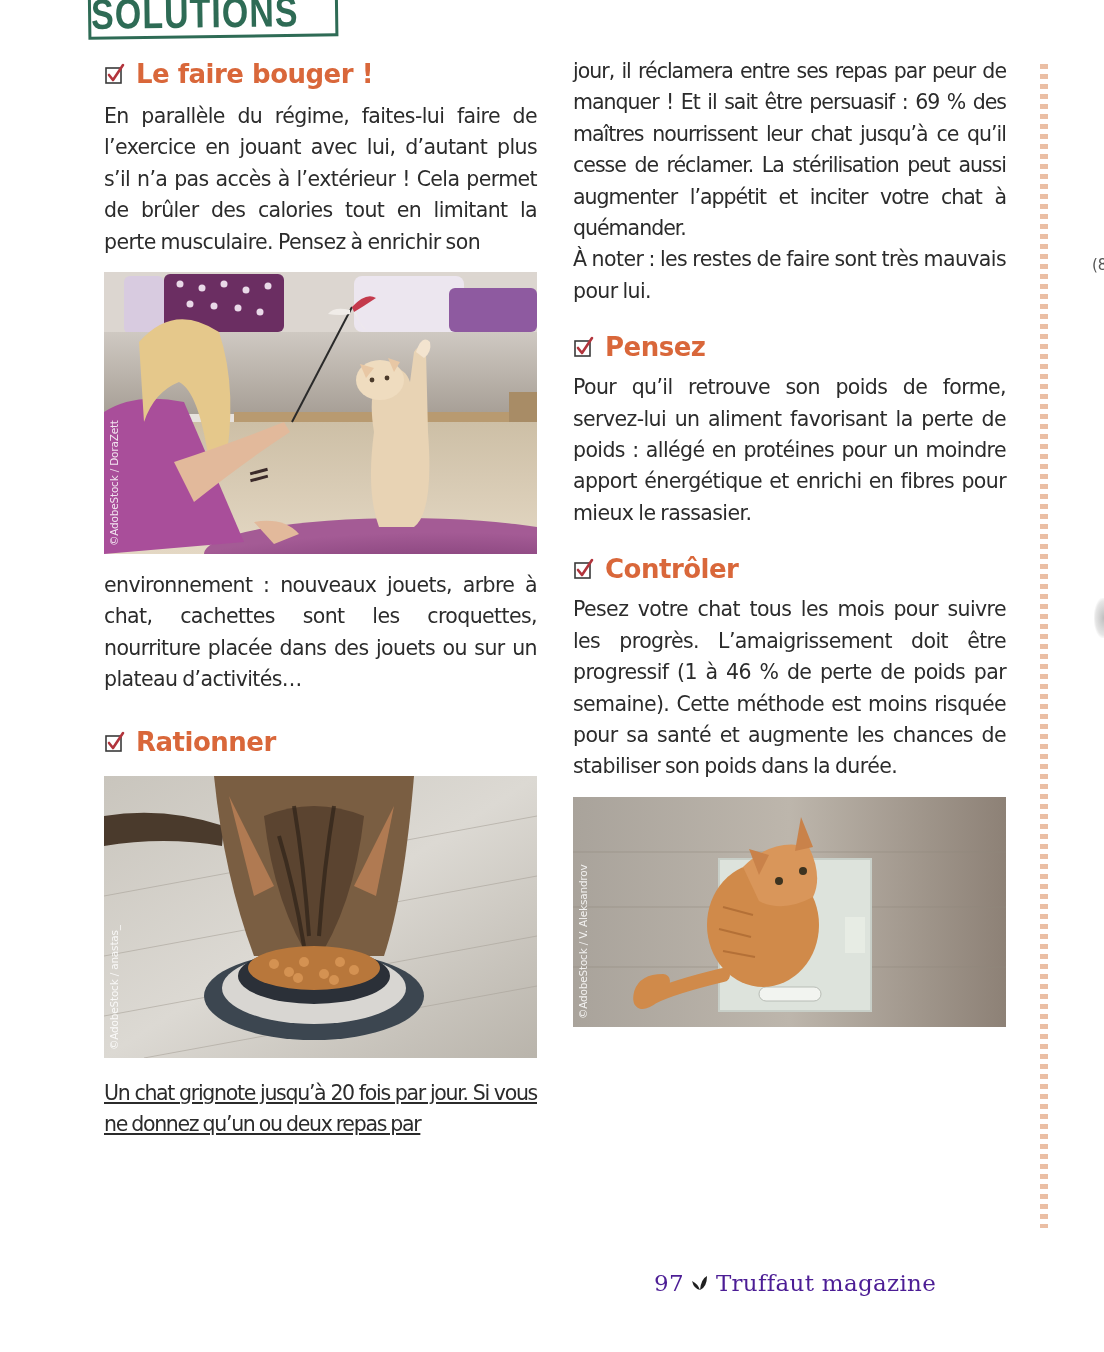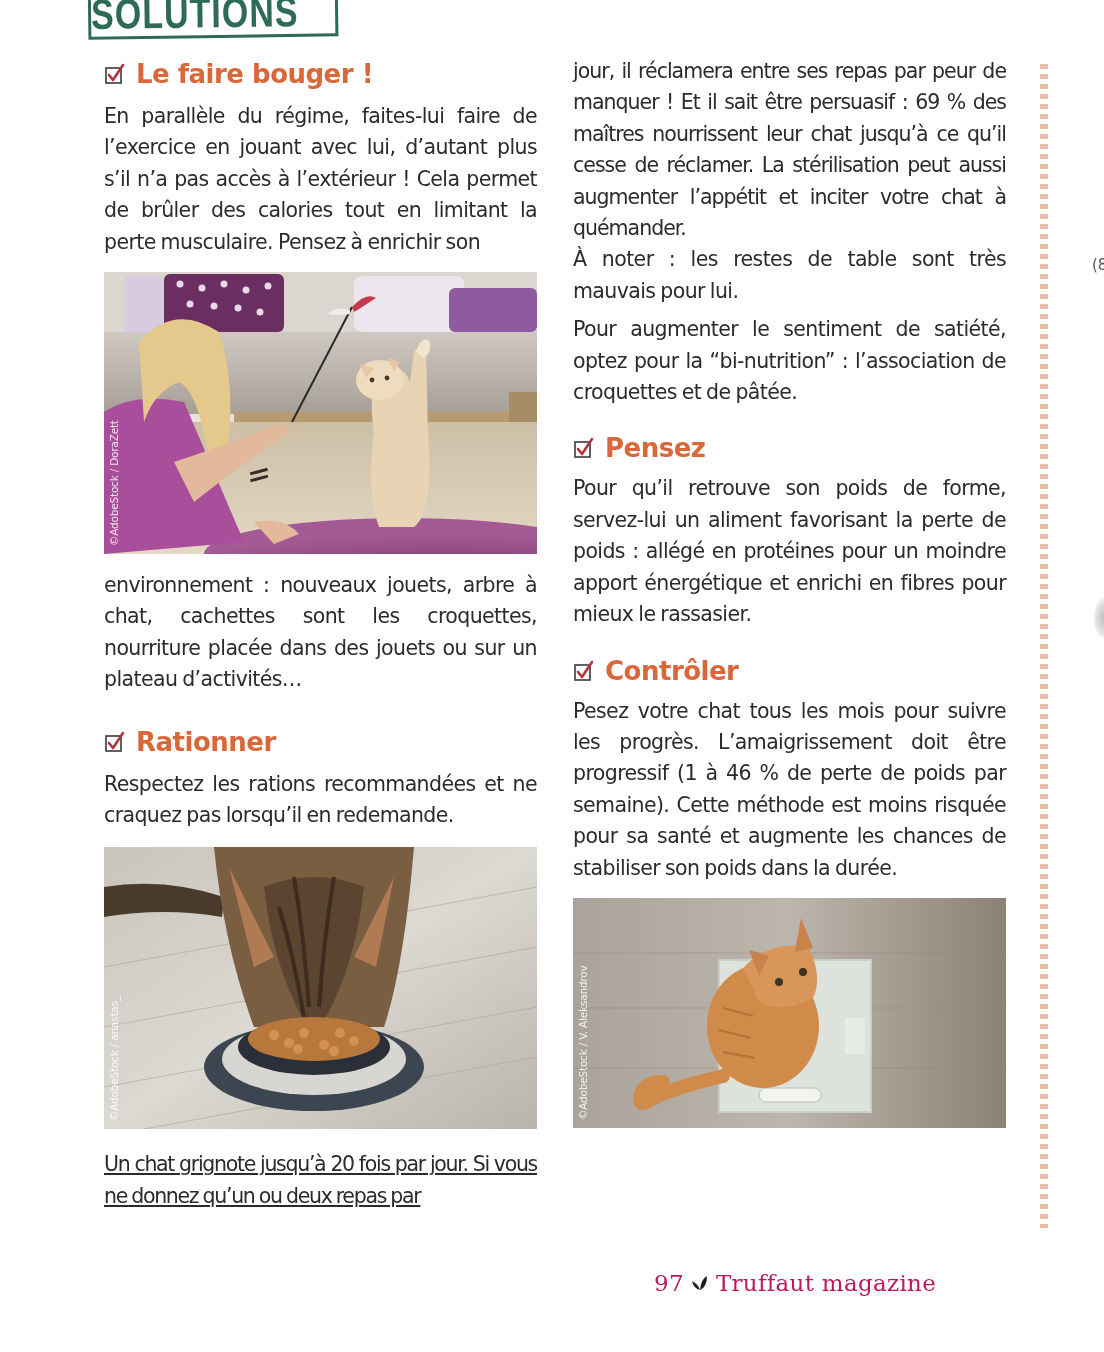--- a/index.html
+++ b/index.html
@@ -54,21 +54,21 @@
       position: absolute; left: 1092px; top: 256px; font-size: 15px; color: #555;
       font-family: "DejaVu Sans", sans-serif;
     }
     .edge-blob {
       position: absolute; left: 1094px; top: 598px; width: 14px; height: 40px;
       background: radial-gradient(ellipse at 70% 50%, #bfbfbf 0%, #e6e6e6 60%, transparent 75%);
     }
 
     .footer {
       position: absolute; left: 654px; top: 1270px; display: flex; align-items: center; gap: 6px;
-      font-family: "DejaVu Serif", serif; font-size: 23px; color: #be185d; letter-spacing: 0.3px;
+      font-family: "DejaVu Serif", serif; font-size: 23px; color: #4c1d95; letter-spacing: 0.3px;
     }
     .leaf-icon { width: 20px; height: 20px; }
   </style>
 </head>
 <body>
 
 <div class="title-box">
   <span>LES SOLUTIONS</span>
 </div>
 
@@ -146,21 +146,20 @@
 
   <p class="para" style="margin-top:16px;">environnement : nouveaux jouets, arbre à chat, cachettes sont les croquettes, nourriture placée dans des jouets ou sur un plateau d’activités…</p>
 
   <div class="heading" style="margin-top:28px; height:36px;">
     <svg class="check-icon" viewBox="0 0 22 22">
       <rect x="2" y="5" width="15" height="15" fill="none" stroke="#3a3a3a" stroke-width="1.6"></rect>
       <path d="M5 12 L9 17 L19 2" fill="none" stroke="#b2343c" stroke-width="2.6" stroke-linecap="round" stroke-linejoin="round"></path>
     </svg>
     <span>Rationner</span>
   </div>
-  <p class="para" style="margin-top:9px;">Respectez les rations recommandées et ne craquez pas lorsqu’il en redemande.</p>
 
   <div class="photo" style="height:282px; margin-top:16px;">
     <svg width="433" height="282" viewBox="0 0 433 282">
       <defs>
         <linearGradient id="floor2" x1="0" y1="0" x2="1" y2="1">
           <stop offset="0" stop-color="#c9c5bd"></stop>
             <stop offset="0.5" stop-color="#dcd9d3"></stop>
             <stop offset="1" stop-color="#b9b4ab"></stop>
         </linearGradient>
       </defs>
@@ -197,23 +196,22 @@
       </g>
     </svg>
     <span class="credit">©AdobeStock / anastas_</span>
   </div>
 
   <p class="para last-left" style="margin-top:20px; letter-spacing:-1.3px;text-decoration:underline;">Un chat grignote jusqu’à 20 fois par jour. Si vous ne donnez qu’un ou deux repas par</p>
 </div>
 
 <div class="col col-right">
   <p class="para last-left" style="margin-top:0; letter-spacing:-1px;">jour, il réclamera entre ses repas par peur de manquer ! Et il sait être persuasif : 69 % des maîtres nourrissent leur chat jusqu’à ce qu’il cesse de réclamer. La stérilisation peut aussi augmenter l’appétit et inciter votre chat à quémander.</p>
-  <p class="para">À noter : les restes de table sont très mauvais pour lui.</p>
-
-  <p class="para" style="margin-top:7px;">Pour augmenter le sentiment de satiété, optez pour la “bi-nutrition” : l’association de croquettes et de pâtée.</p>
+  <p class="para">À noter : les restes de faire sont très mauvais pour lui.</p>
+
 
   <div class="heading" style="margin-top:22px; height:36px;">
     <svg class="check-icon" viewBox="0 0 22 22">
       <rect x="2" y="5" width="15" height="15" fill="none" stroke="#3a3a3a" stroke-width="1.6"></rect>
       <path d="M5 12 L9 17 L19 2" fill="none" stroke="#b2343c" stroke-width="2.6" stroke-linecap="round" stroke-linejoin="round"></path>
     </svg>
     <span>Pensez</span>
   </div>
   <p class="para" style="margin-top:7px;">Pour qu’il retrouve son poids de forme, servez-lui un aliment favorisant la perte de poids : allégé en protéines pour un moindre apport énergétique et enrichi en fibres pour mieux le rassasier.</p>
 

